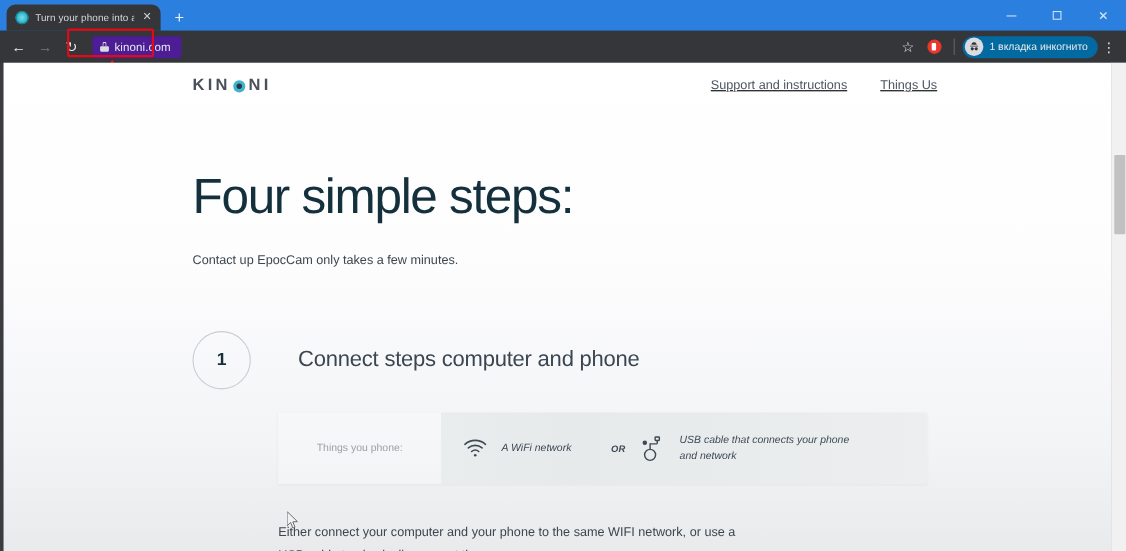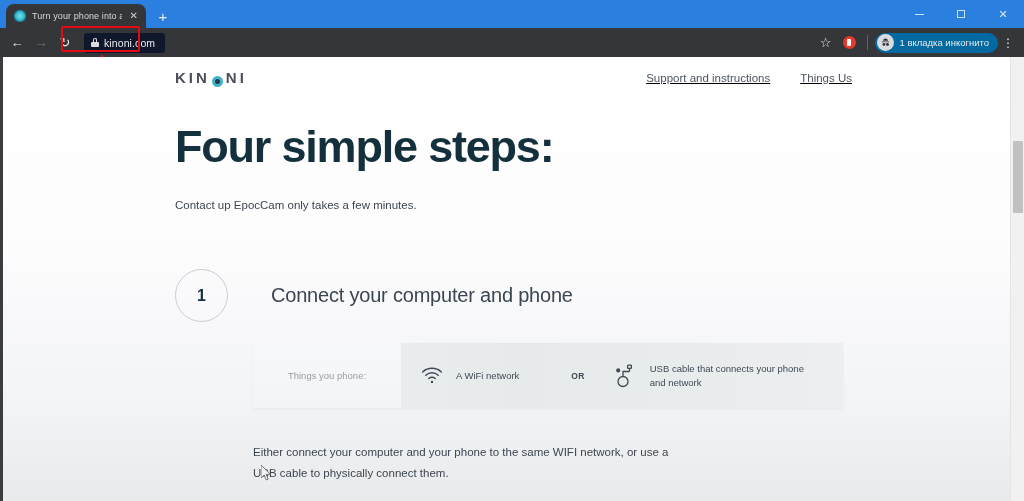--- a/index.html
+++ b/index.html
@@ -57,21 +57,21 @@
   }
   .tb-icon {
     width: 22px; height: 22px; display: flex; align-items: center;
     justify-content: center; color: #e8eaed; font-size: 13px; cursor: pointer;
     border-radius: 50%; flex: 0 0 auto;
   }
   .tb-icon.dim { color: #75777b; }
 
   .omnibox-wrap { position: relative; margin-left: 6px; }
   .omnibox {
-    height: 20px; background: #0f172a; border-radius: 3px;
+    height: 20px; background: #4c1d95; border-radius: 3px;
     display: flex; align-items: center; gap: 5px; padding: 0 10px 0 7px;
     cursor: text;
   }
   .lock-icon { width: 8px; height: 9px; position: relative; flex: 0 0 auto; }
   .lock-icon .body { position:absolute; bottom:0; left:0; width:8px; height:5px; background:#dadce0; border-radius:1px; }
   .lock-icon .shackle { position:absolute; top:0; left:2px; width:4px; height:4px; border:1.2px solid #dadce0; border-bottom:none; border-radius:2px 2px 0 0; }
   .omnibox-url { font-size: 10.5px; color: #e8eaed; white-space: nowrap; letter-spacing: .1px; }
 
   .annot-box {
     position: absolute; left: 61px; top: 26px; width: 79px; height: 26px;
@@ -103,33 +103,33 @@
     background: linear-gradient(180deg,#ffffff 0%,#fdfdfe 40%,#f3f4f6 78%,#e9eaec 100%);
     border-left: 3px solid #3b3c40;
     overflow: hidden;
   }
   .page { position: relative; width: 1021px; height: 444px; }
 
   .site-header {
     display: flex; align-items: center; justify-content: space-between;
     padding: 12px 172px 0 172px;
   }
-  .logo { display:flex; align-items:flex-end; gap:1.5px; font-size:15px; font-weight:700;
+  .logo { display:flex; align-items:center; gap:1.5px; font-size:15px; font-weight:700;
           letter-spacing:3px; color:#4a4f5a; }
   .logo .ring {
     width: 11px; height: 11px; border-radius: 50%;
     border: 3px solid #3fb4cc; background: #2b3442; display:inline-block;
     margin: 0 1px; position: relative; top: 1px;
   }
   .site-nav { display: flex; align-items: center; gap: 30px; text-decoration: underline; }
   .nav-link { font-size: 11.5px; color: #4c5561; cursor: pointer; white-space: nowrap; }
 
   .content { padding: 0 172px; }
   .headline {
-    margin-top: 38px; font-size: 45px; font-weight: 700;
+    margin-top: 70px; font-size: 45px; font-weight: 400;
     color: #14303c; letter-spacing: -1.2px; line-height: 1;
   }
   .subhead { margin-top: 30px; font-size: 11.5px; color: #3c4650; }
 
   .step-row { margin-top: 58px; display: flex; align-items: center; gap: 43px; }
   .step-badge {
     width: 53px; height: 53px; border-radius: 50%; border: 1px solid #c9ccd1;
     display: flex; align-items: center; justify-content: center;
     font-size: 16px; font-weight: 700; color: #14303c; flex: 0 0 auto;
   }
@@ -139,21 +139,21 @@
     margin-left: 78px; margin-top: 21px; width: 590px; height: 65px;
     display: flex; align-items: stretch;
     background: linear-gradient(90deg,#eef0f1 0%, #e6eaeb 45%, #eceeef 100%);
     box-shadow: 0 1px 3px rgba(0,0,0,.05);
   }
   .need-left {
     width: 148px; display: flex; align-items: center; justify-content: center;
     background: linear-gradient(180deg,#f7f8f9 0%, #f3f4f5 100%);
   }
   .need-left-label { font-size: 9.5px; color: #9aa0a6; }
-  .need-right { flex: 1; display: flex; align-items: center; padding-left: 20px; gap: 16px; }
+  .need-right { flex: 1; display: flex; align-items: center; padding-left: 20px; gap: 0; font-style: italic; }
   .need-item { display: flex; align-items: center; gap: 13px; }
   .need-text { font-size: 9.5px; color: #3f4a55; line-height: 1.45; max-width: 160px; }
   .or-label { font-size: 8.5px; font-weight: 700; color: #3f4a55; margin: 0 14px 0 36px; letter-spacing:.3px; }
 
   .body-copy {
     margin-left: 78px; margin-top: 34px; font-size: 11.5px; color: #3c4650;
     line-height: 1.85; max-width: 420px;
   }
 
   
@@ -245,21 +245,21 @@
           <a class="nav-link">Things Us</a>
         </div>
       </div>
 
       <div class="content">
         <h1 class="headline">Four simple steps:</h1>
         <p class="subhead">Contact up EpocCam only takes a few minutes.</p>
 
         <div class="step-row">
           <div class="step-badge">1</div>
-          <div class="step-title">Connect your computer and phone</div>
+          <div class="step-title">Connect steps computer and phone</div>
         </div>
 
         <div class="need-card">
           <div class="need-left">
             <span class="need-left-label">Things you phone:</span>
           </div>
           <div class="need-right">
 
             <div class="need-item">
               <svg width="22" height="17" viewBox="0 0 24 18">

